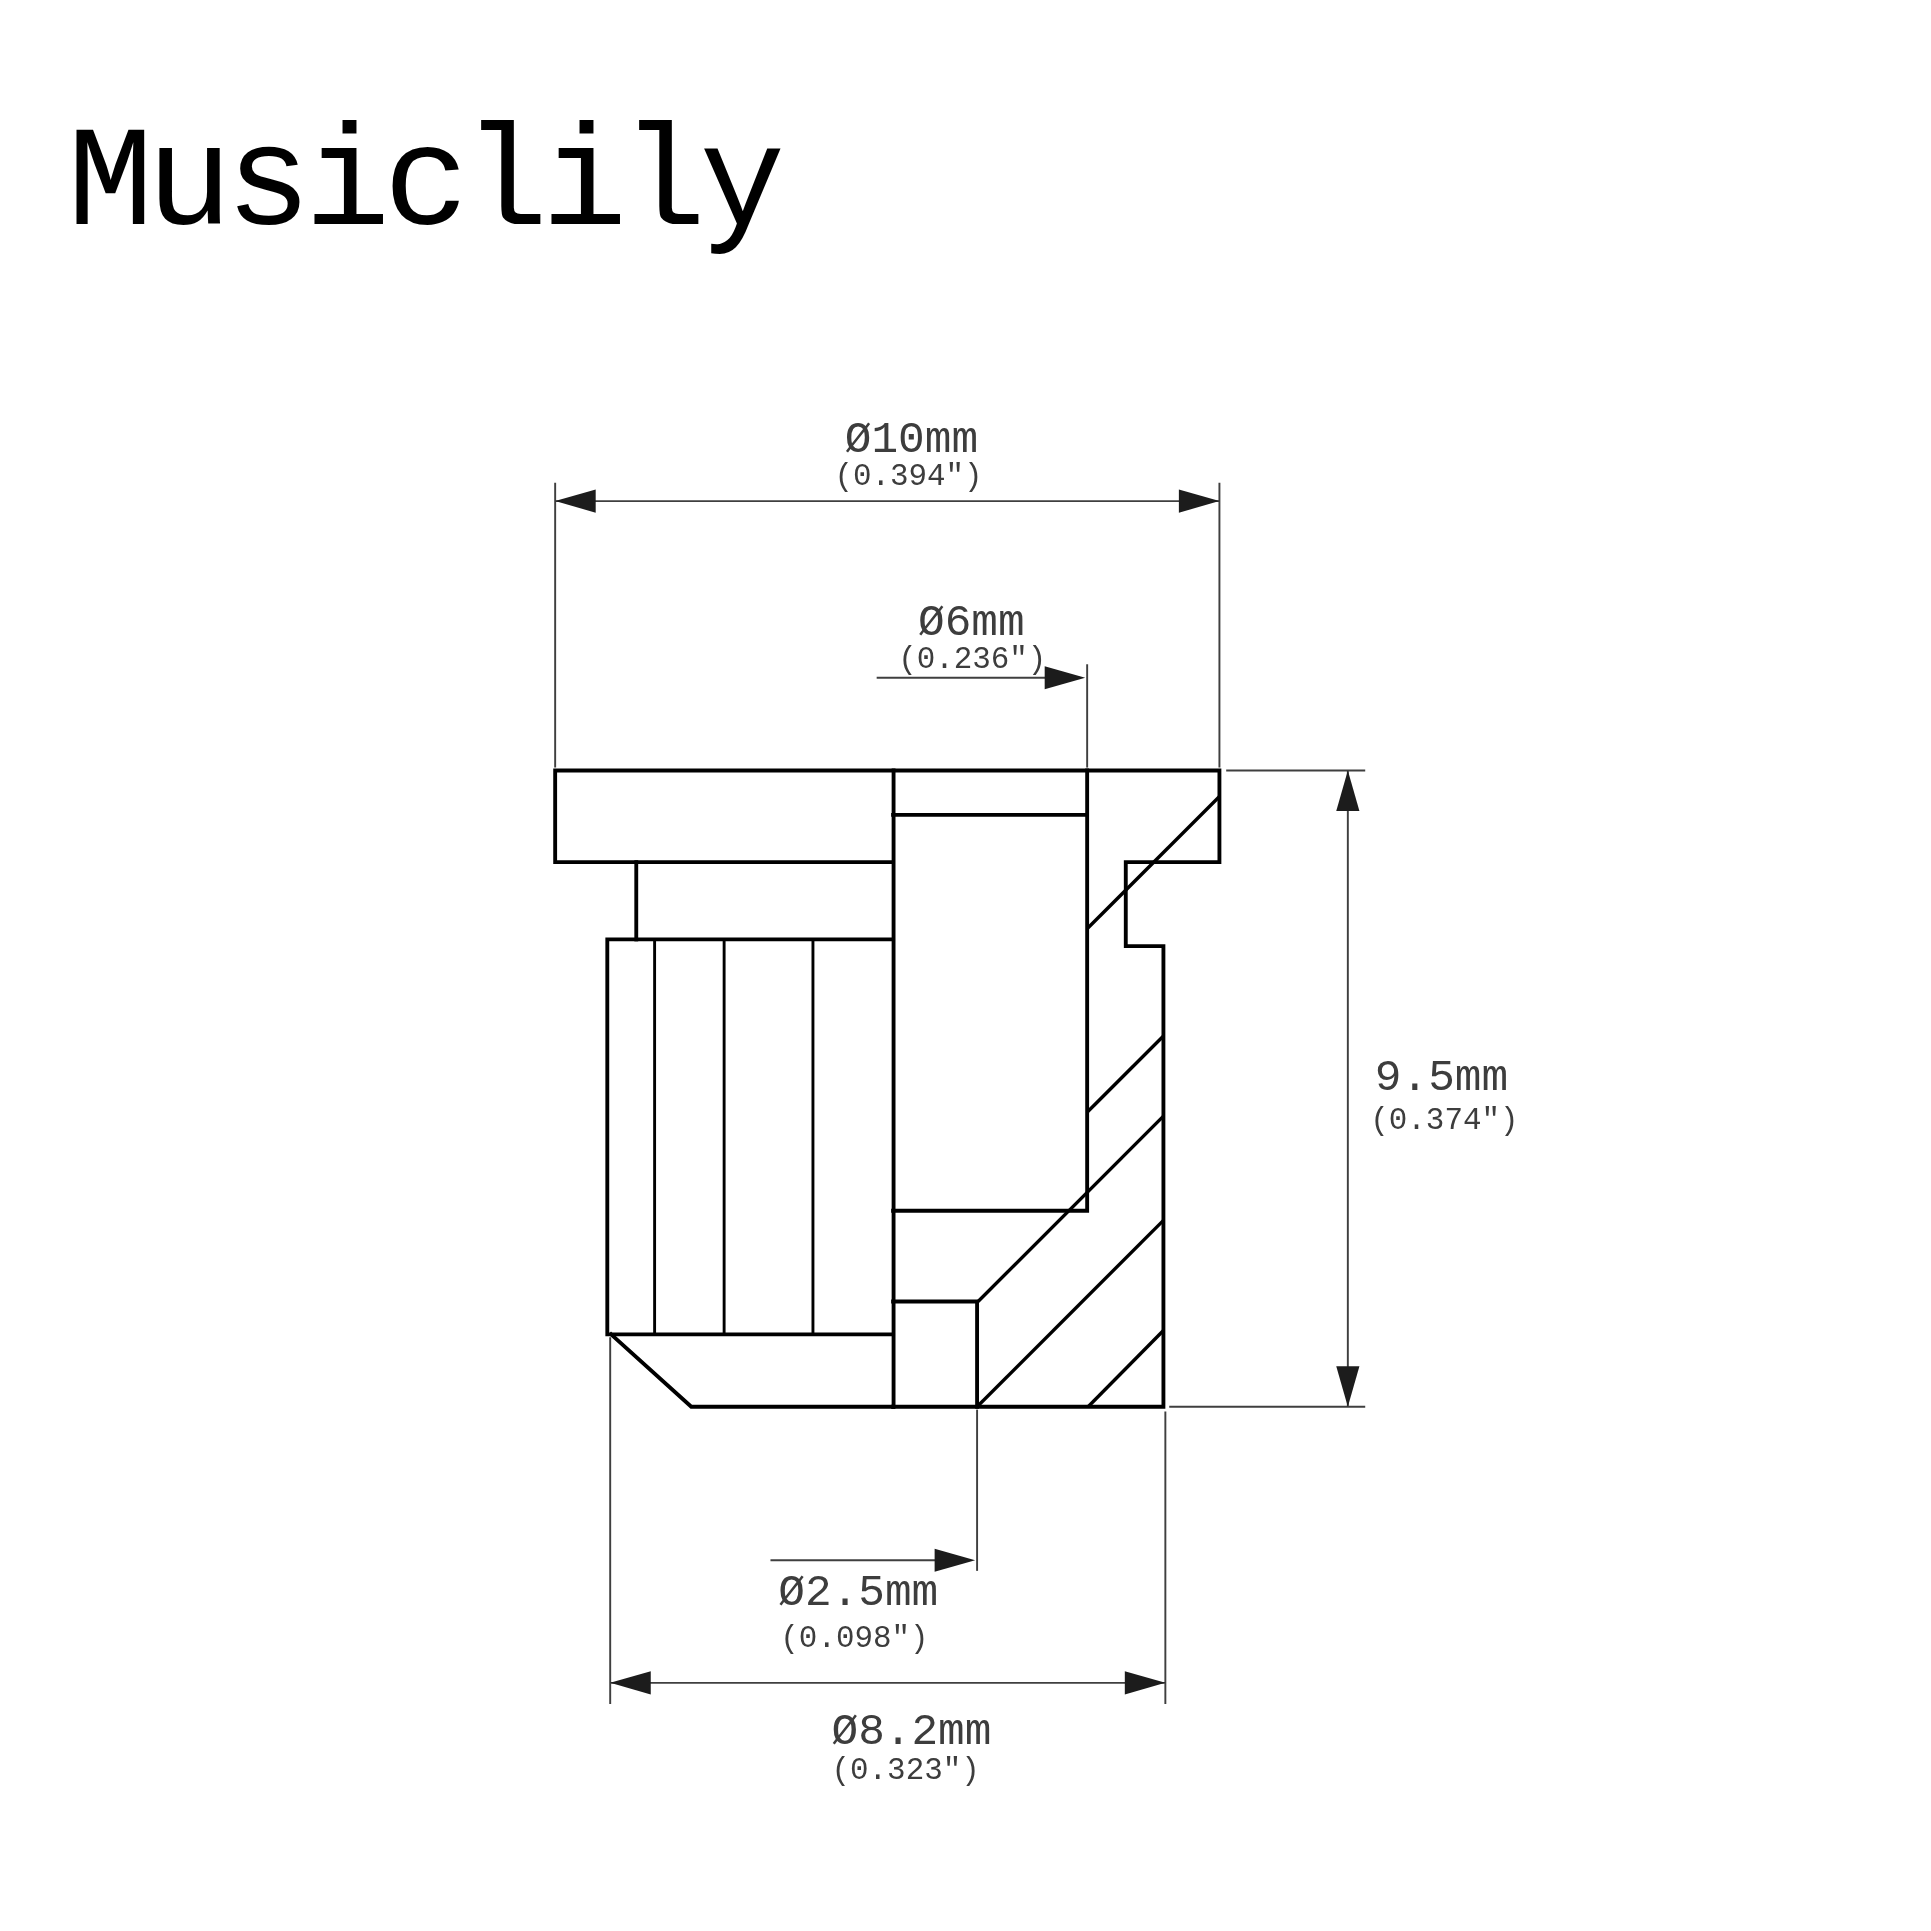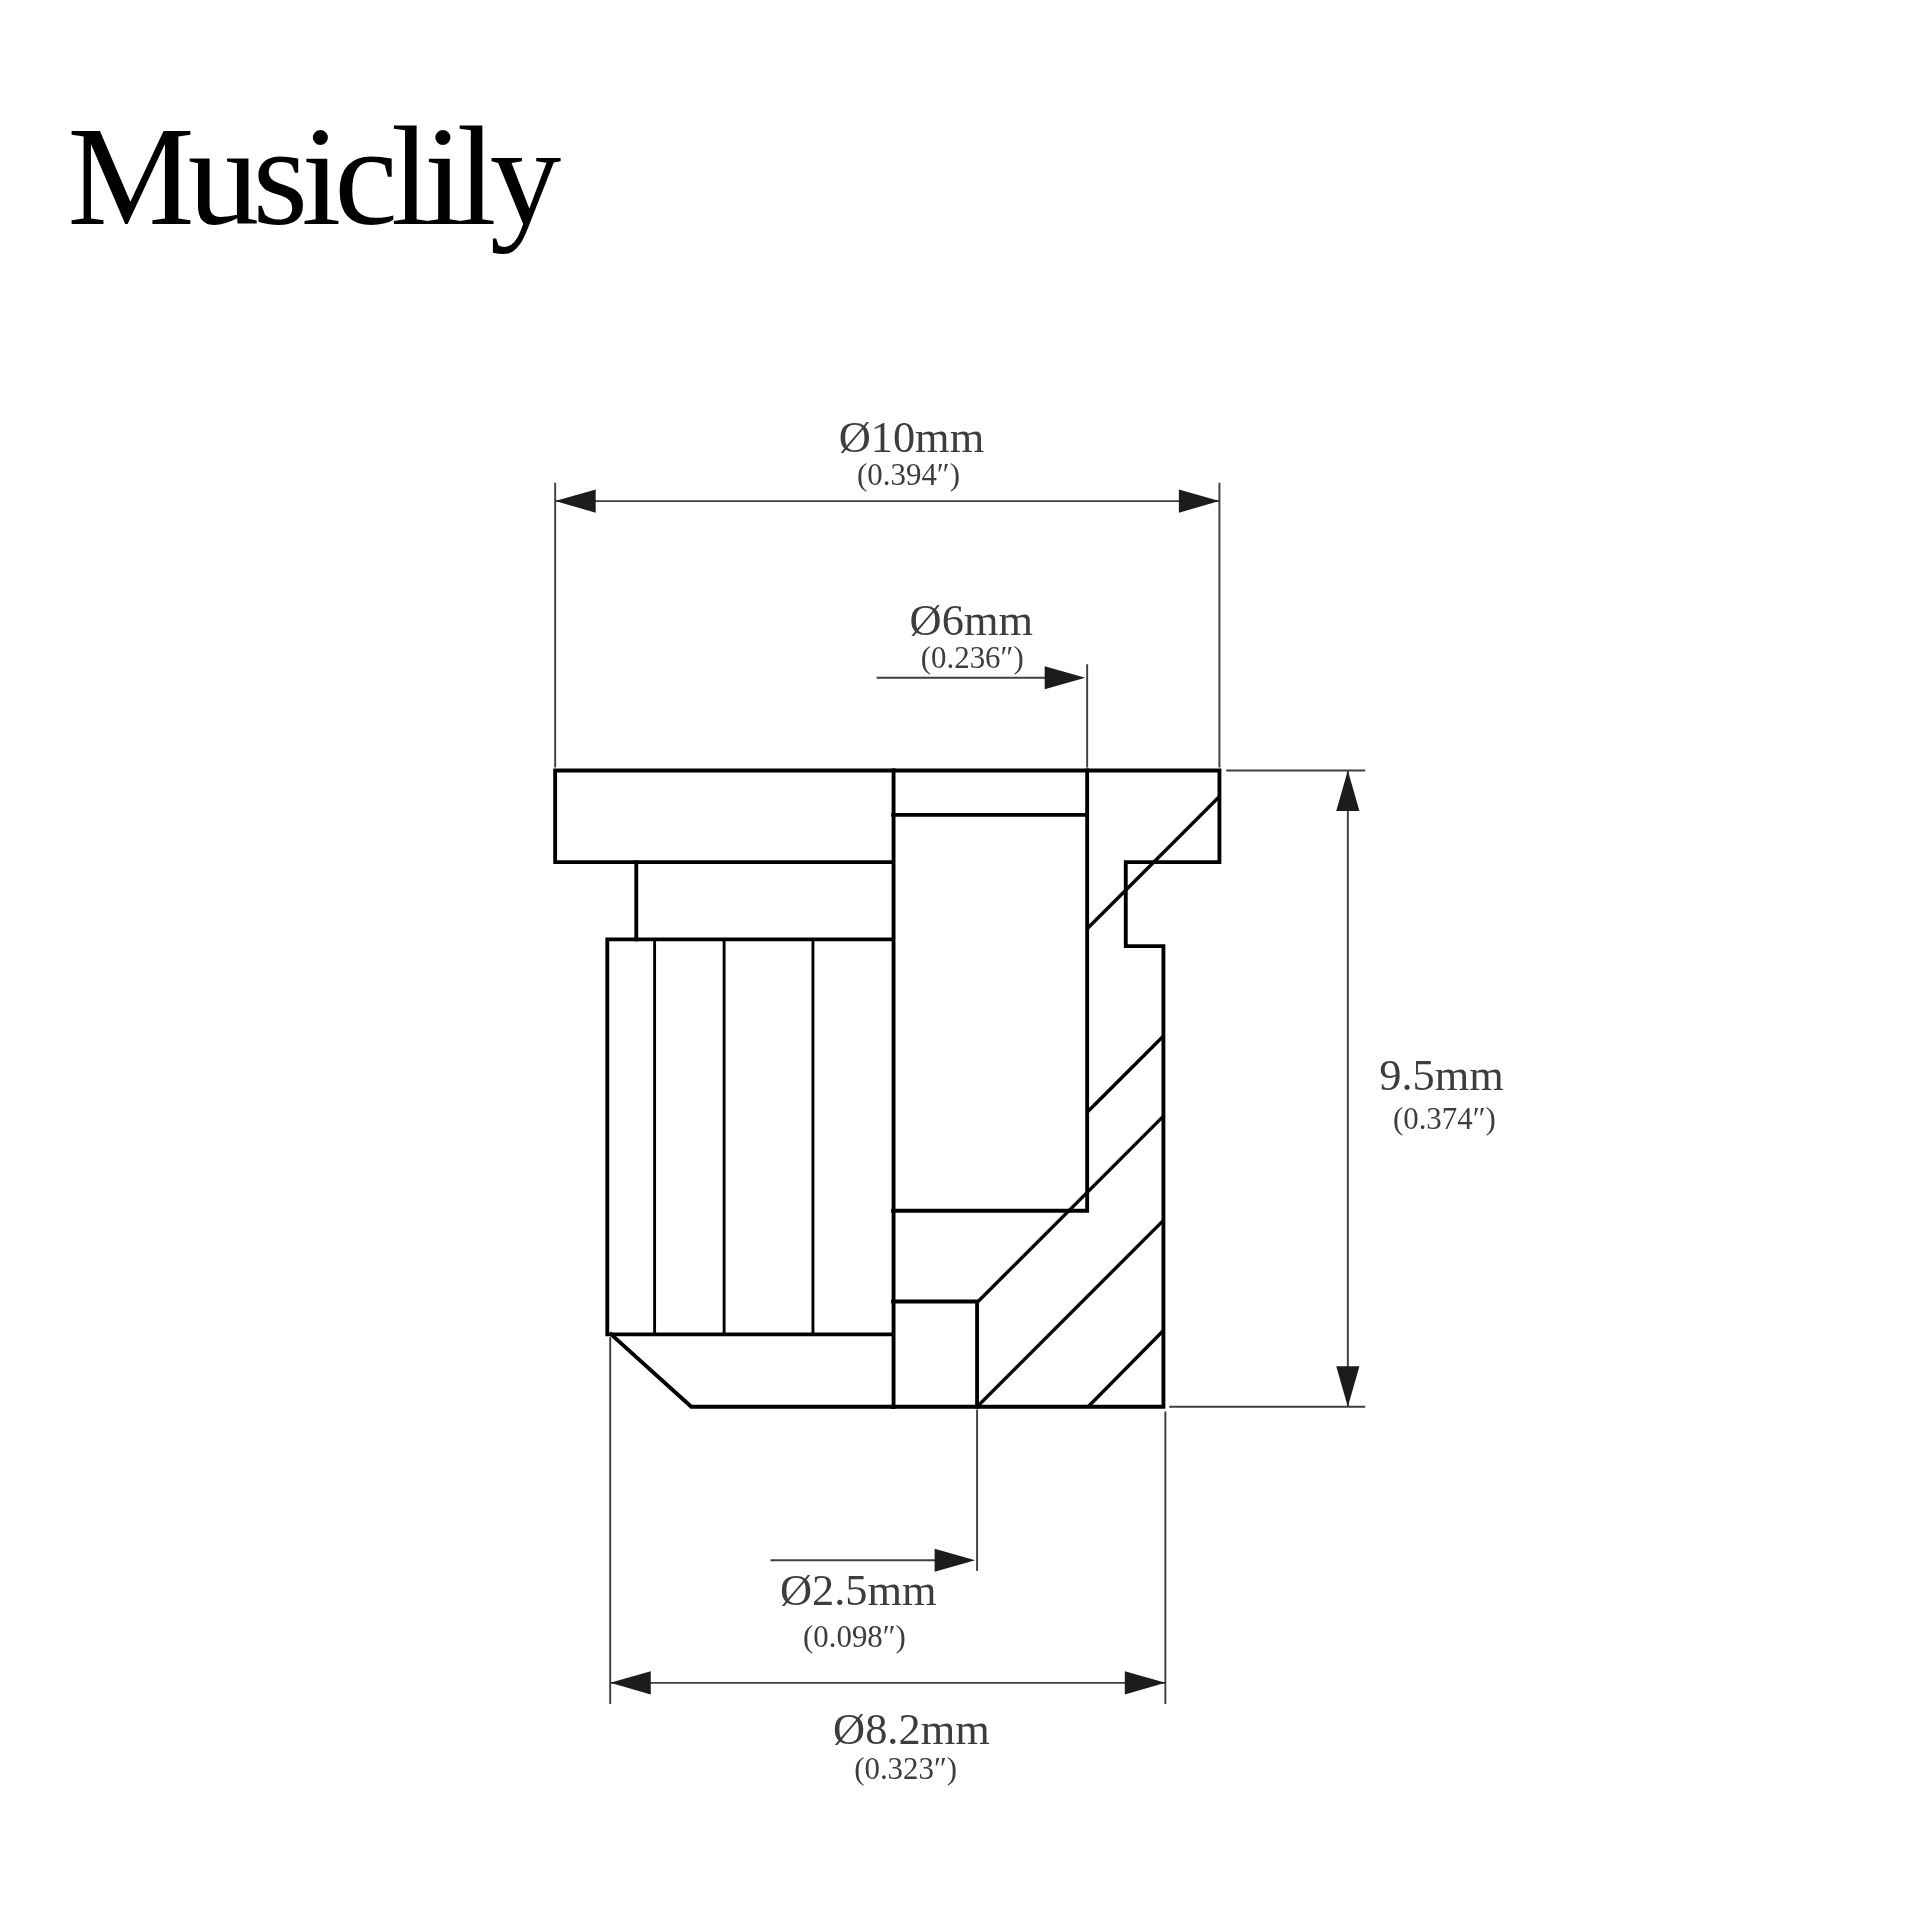--- a/index.html
+++ b/index.html
@@ -1,17 +1,17 @@
 <!DOCTYPE html>
 <html><head>
 <meta charset="utf-8">
 <style>
   html,body{margin:0;padding:0;background:#ffffff;}
   .page{position:relative;width:1931px;height:1931px;background:#ffffff;overflow:hidden;
-        font-family:Liberation Serif, serif;}
+        font-family:Liberation Mono, monospace;}
   svg{position:absolute;left:0;top:0;}
   
   .outline{stroke:#000000;stroke-width:4;fill:none;stroke-linecap:square;stroke-linejoin:miter;}
   .inner{stroke:#000000;stroke-width:3;fill:none;stroke-linecap:butt;}
   .hatch{stroke:#000000;stroke-width:3.5;fill:none;stroke-linecap:butt;}
   
   .dimline{stroke:#3f3f3f;stroke-width:2;fill:none;stroke-linecap:butt;}
   .arrow{fill:#1c1c1c;stroke:none;}
   .dimtext{fill:#3d3d3d;font-size:46px;text-anchor:middle;}
   .dimsub{fill:#3d3d3d;font-size:32px;text-anchor:middle;}

